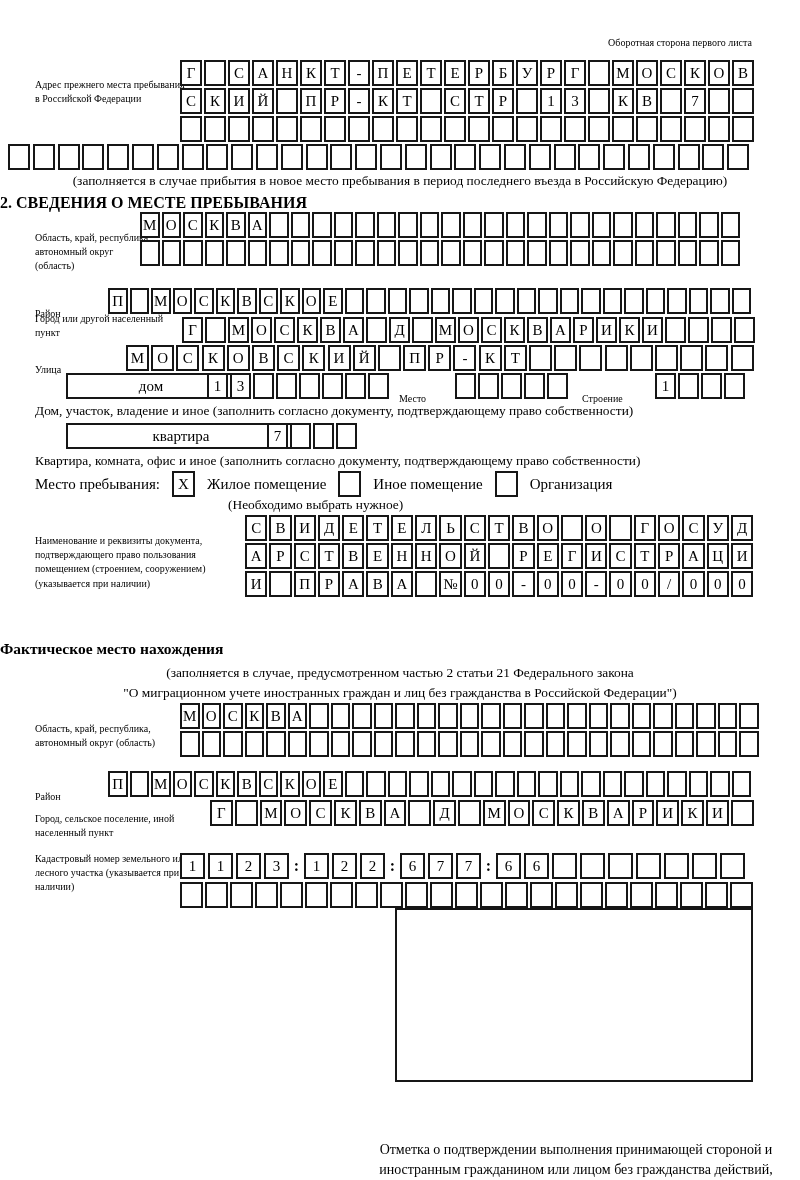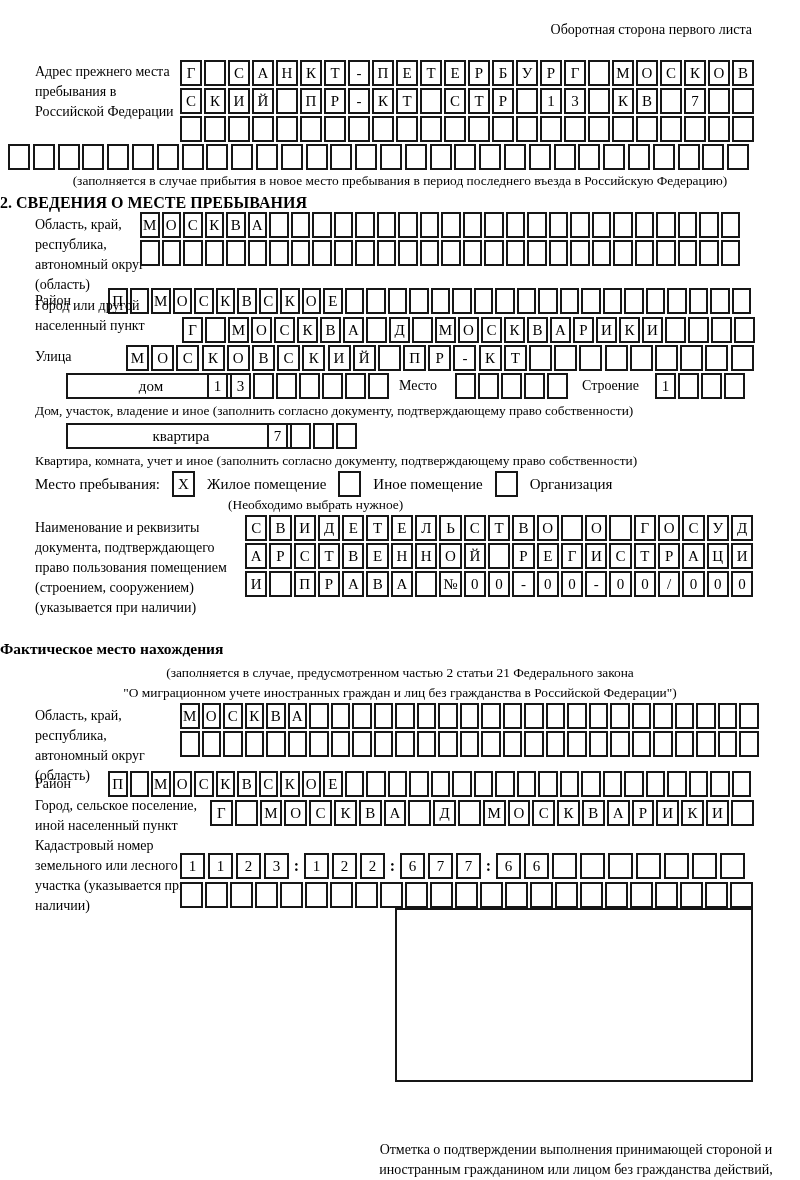--- a/index.html
+++ b/index.html
@@ -1,19 +1,19 @@
 <!DOCTYPE html>
 <html><head>
 <meta charset="utf-8">
 <style>
   html,body{margin:0;padding:0;background:#fff;}
   .page{position:relative;width:800px;height:1180px;background:#ffffff;
         font-family:"Liberation Serif",serif;color:#000;overflow:hidden;}
   .abs{position:absolute;}
-  .lbl{font-size:14px;line-height:1.42;}
+  .lbl{font-size:10px;line-height:1.42;margin-top:16px;}
   .cap{font-size:13.4px;}
   .ttl{font-size:16px;font-weight:bold;text-align:left;width:100%;}
   .center{text-align:center;width:100%;}
   .cells{display:flex;align-items:center;}
   .cell{box-sizing:border-box;border:2px solid #161616;height:26px;background:#fff;
         display:flex;align-items:center;justify-content:center;font-size:15px;flex:0 0 auto;}
   .cell-sep{font-size:16px;font-weight:bold;width:9px;text-align:center;flex:0 0 auto;}
   .g-a{gap:2px}.g-a .cell{width:22px}
   .g-full{gap:2.8px}.g-full .cell{width:22px}
   .g-sm{gap:2px}.g-sm .cell{width:19.5px}
@@ -339,21 +339,21 @@
     </div>
   <div class="abs cap" style="top:403px;left:35px;">Дом, участок, владение и иное (заполнить согласно документу, подтверждающему право собственности)</div>
 
   <div class="abs labelbox" style="top:423px;left:30px;width:230px;">квартира</div>
   <div class="abs cells g-md" style="top:423px;left:267px;">
       <div class="cell filled">7</div>
       <div class="cell"></div>
       <div class="cell"></div>
       <div class="cell"></div>
     </div>
-  <div class="abs cap" style="top:453px;left:35px;">Квартира, комната, учет и иное (заполнить согласно документу, подтверждающему право собственности)</div>
+  <div class="abs cap" style="top:453px;left:35px;">Квартира, комната, офис и иное (заполнить согласно документу, подтверждающему право собственности)</div>
 
   <div class="abs mestorow" style="top:471px;left:35px;">
     <span>Место пребывания:</span>
     <span class="chk">X</span>
     <span>Жилое помещение</span>
     <span class="chk"></span>
     <span>Иное помещение</span>
     <span class="chk"></span>
     <span>Организация</span>
   </div>

